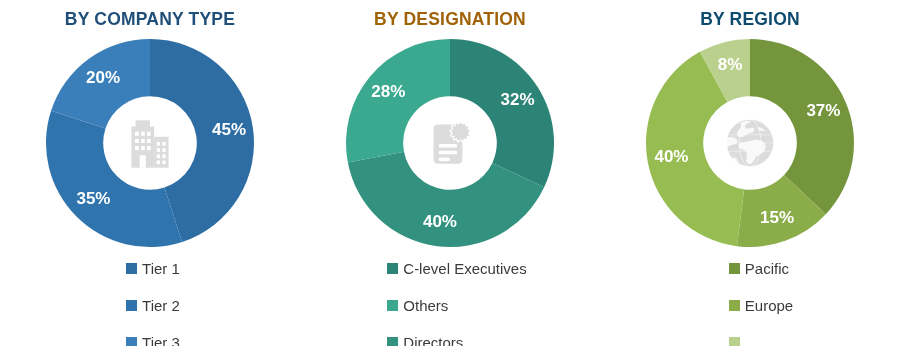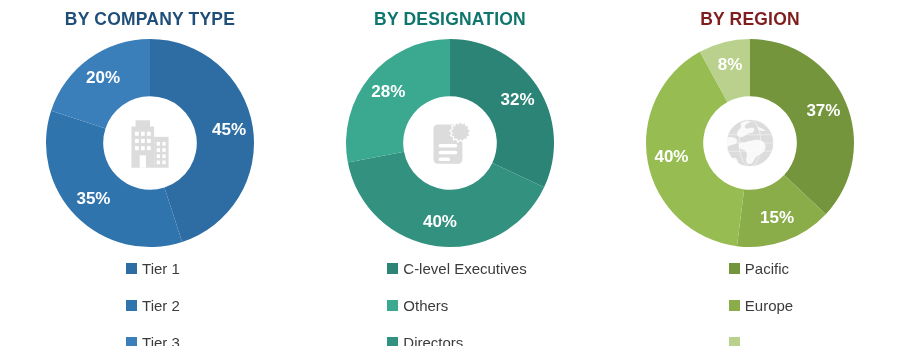--- a/index.html
+++ b/index.html
@@ -158,21 +158,21 @@
           <span class="legend-label">Tier 2</span>
         </div>
         <div class="legend-row">
           <span class="legend-swatch" style="background: rgb(59, 127, 186);"></span>
           <span class="legend-label">Tier 3</span>
         </div>
       </div>
   </div>
 
   <div class="panel">
-    <div class="panel-title" style="color: #0f766e;">BY DESIGNATION</div>
+    <div class="panel-title" style="color: #a16207;">BY DESIGNATION</div>
 
     <div class="donut-wrap">
       <svg class="donut-svg" viewBox="0 0 216 216">
         <g id="slices-1">
             <path d="M108 4 A104 104 0 0 1 202.102013456466 152.28104632276757 L150.34590605540973 127.9264708452454 A46.800000000000004 46.800000000000004 0 0 0 108 61.199999999999996 Z" fill="#2b8476"></path>
             <path d="M202.102013456466 152.28104632276757 A104 104 0 0 1 5.842125924216376 127.48765671691535 L62.02895666589736 116.7694455226119 A46.800000000000004 46.800000000000004 0 0 0 150.34590605540973 127.9264708452454 Z" fill="#32917f"></path>
             <path d="M5.842125924216376 127.48765671691535 A104 104 0 0 1 107.99999999999999 4 L107.99999999999999 61.199999999999996 A46.800000000000004 46.800000000000004 0 0 0 62.02895666589736 116.7694455226119 Z" fill="#3aa98f"></path>
           </g>
         <g id="labels-1">
             <text x="175.52597016994918" y="65.14671624475977" class="slice-label">32%</text>
@@ -201,21 +201,21 @@
           <span class="legend-label">Others</span>
         </div>
         <div class="legend-row">
           <span class="legend-swatch" style="background: rgb(50, 145, 127);"></span>
           <span class="legend-label">Directors</span>
         </div>
       </div>
   </div>
 
   <div class="panel">
-    <div class="panel-title" style="color: #7f1d1d;">BY REGION</div>
+    <div class="panel-title" style="color: #0c4a6e;">BY REGION</div>
 
     <div class="donut-wrap">
       <svg class="donut-svg" viewBox="0 0 216 216">
         <g id="slices-2">
             <path d="M108 4 A104 104 0 0 1 183.81273725182683 179.19289901658362 L142.11573176332206 140.03680455746263 A46.800000000000004 46.800000000000004 0 0 0 108 61.199999999999996 Z" fill="#74953c"></path>
             <path d="M183.81273725182683 179.19289901658362 A104 104 0 0 1 94.96534370931239 211.1799289367057 L102.13440466919057 154.43096802151757 A46.800000000000004 46.800000000000004 0 0 0 142.11573176332206 140.03680455746263 Z" fill="#8aad4a"></path>
             <path d="M94.96534370931239 211.1799289367057 A104 104 0 0 1 57.89761789342153 16.864105275438234 L85.45392805203969 66.98884737394721 A46.800000000000004 46.800000000000004 0 0 0 102.13440466919057 154.43096802151757 Z" fill="#97bd52"></path>
             <path d="M57.89761789342153 16.864105275438234 A104 104 0 0 1 107.99999999999999 4 L107.99999999999999 61.199999999999996 A46.800000000000004 46.800000000000004 0 0 0 85.45392805203969 66.98884737394721 Z" fill="#b9d18c"></path>
           </g>
         <g id="labels-2">

